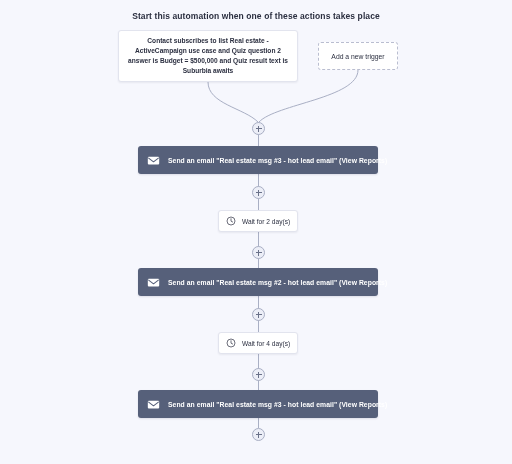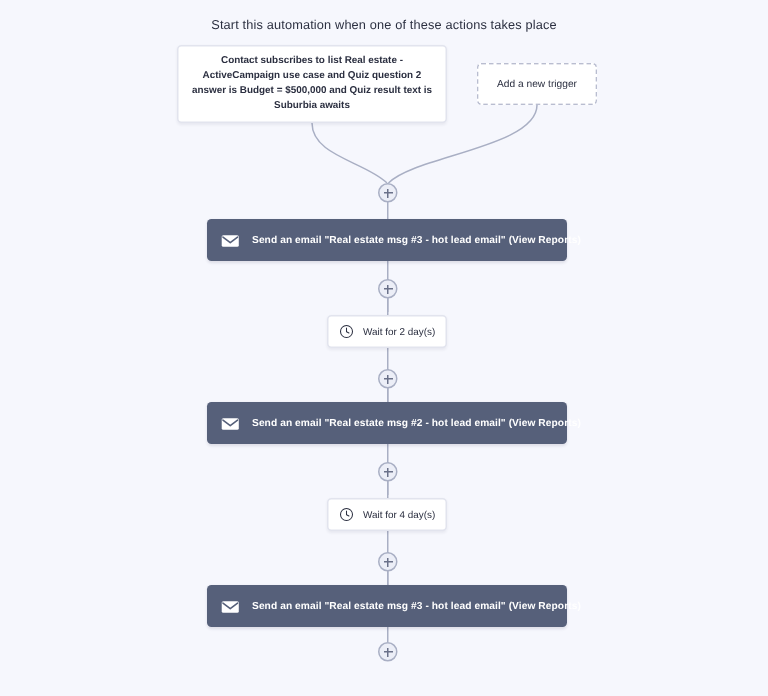--- a/index.html
+++ b/index.html
@@ -25,21 +25,21 @@
   }
 
   
   .header-title {
     position: absolute;
     left: 0;
     top: 11px;
     width: 512px;
     text-align: center;
     font-size: 8.5px;
-    font-weight: 400;
+    font-weight: 700;
     color: #2b2f40;
     letter-spacing: 0.1px;
   }
 
   
   .wires {
     position: absolute;
     left: 0;
     top: 0;
     width: 512px;

